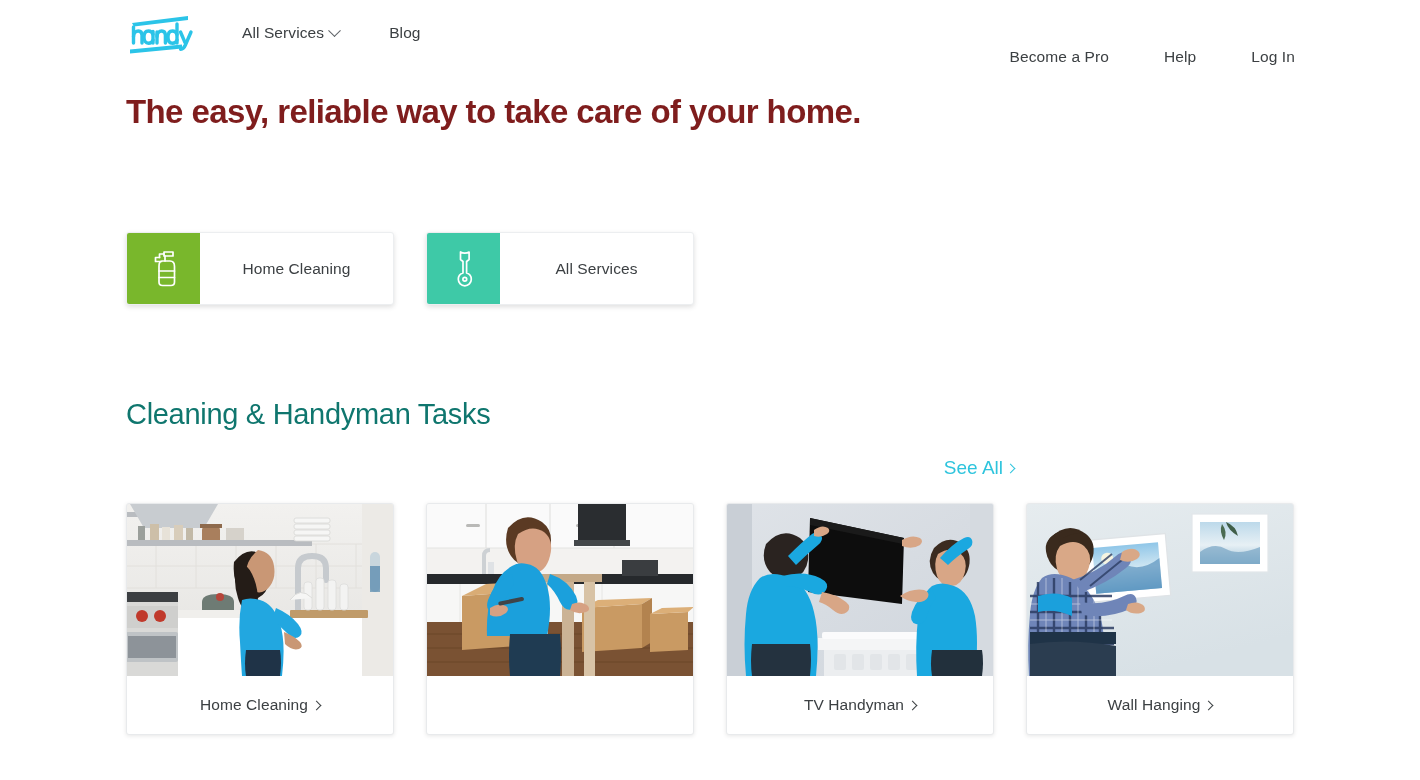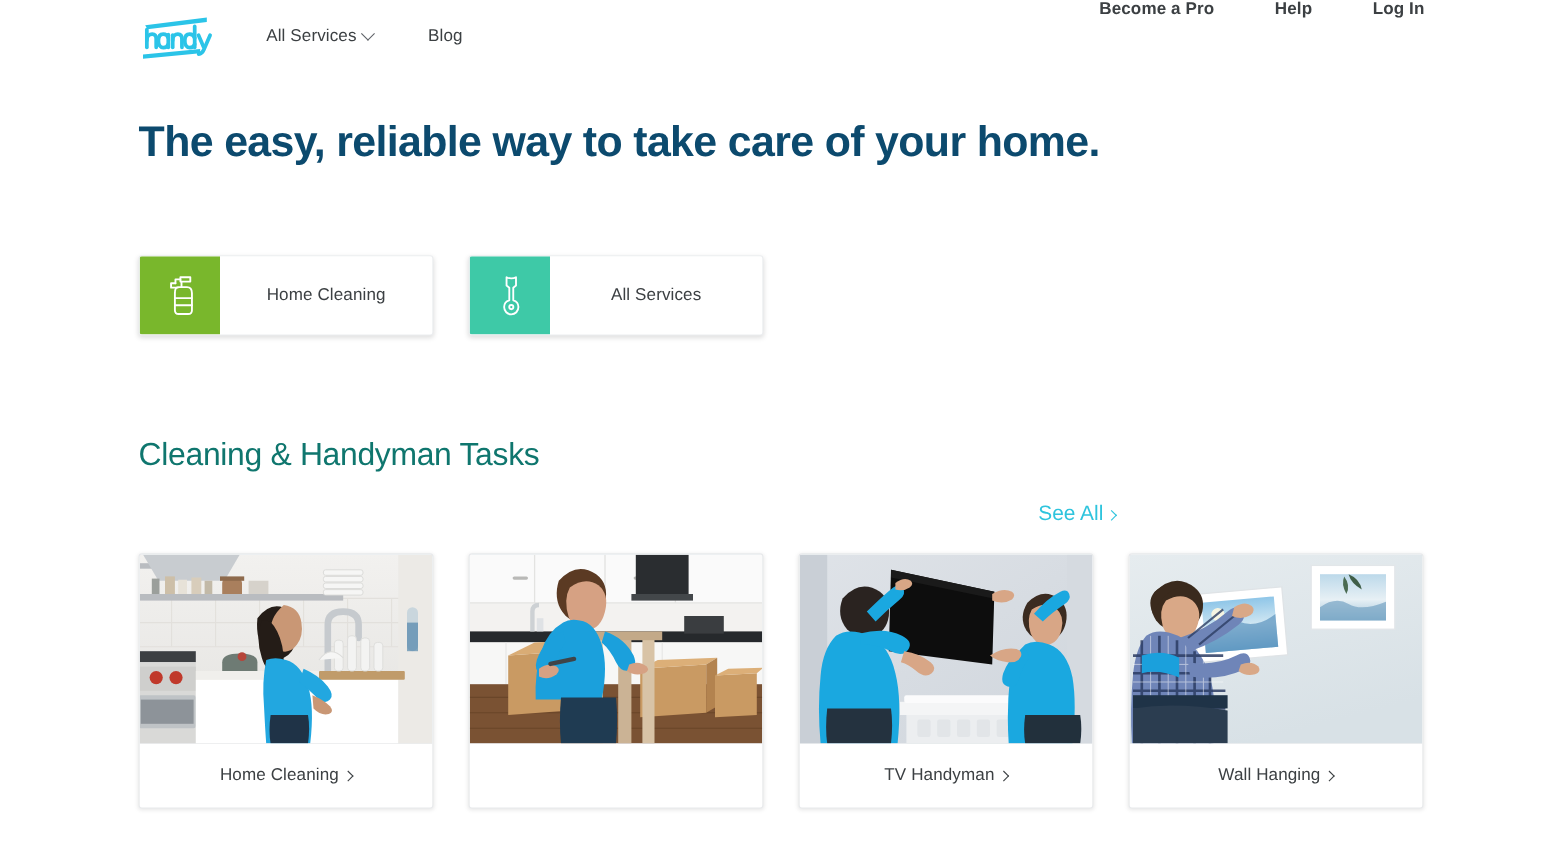--- a/index.html
+++ b/index.html
@@ -55,23 +55,22 @@
     align-items: center;
     gap: 50px;
   }
 
   .nav-right {
     position: absolute;
     right: 125px;
     top: 0;
     height: 66px;
     display: flex;
-    align-items: flex-start;
+    align-items: flex-end;
     gap: 55px;
-    font-weight: bold;
   }
 
   .nav-item {
     font-size: 15.5px;
     color: #3c4043;
     letter-spacing: 0.1px;
     cursor: pointer;
     display: flex;
     align-items: center;
     gap: 6px;
@@ -84,25 +83,25 @@
     height: 9px;
     border-right: 1.4px solid #5f6368;
     border-bottom: 1.4px solid #5f6368;
     transform: rotate(45deg) translate(-2px, -2px);
   }
 
   
   .hero-title {
     position: absolute;
     left: 126px;
-    top: 107px;
-    font-size: 39px;
+    top: 92px;
+    font-size: 33px;
     font-weight: bold;
     letter-spacing: -0.6px;
-    color: #0c4a6e;
+    color: #7f1d1d;
     line-height: 1.2;
     white-space: nowrap;
   }
 
   
   .picker-row {
     position: absolute;
     left: 126px;
     top: 232px;
     display: flex;

